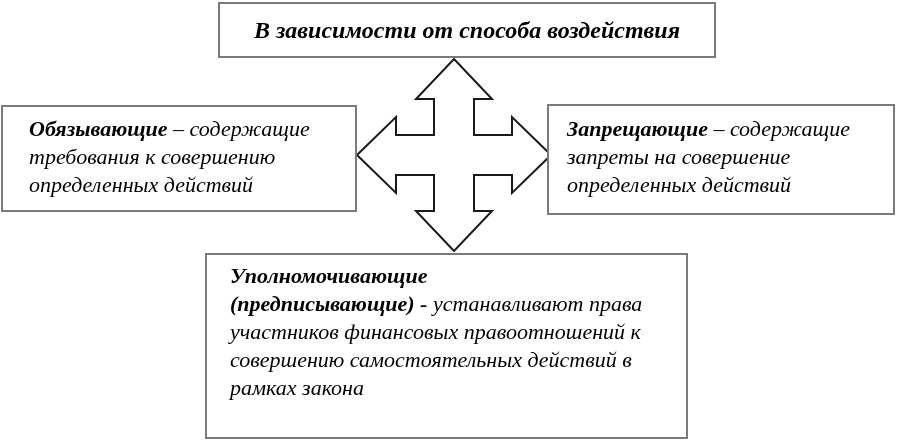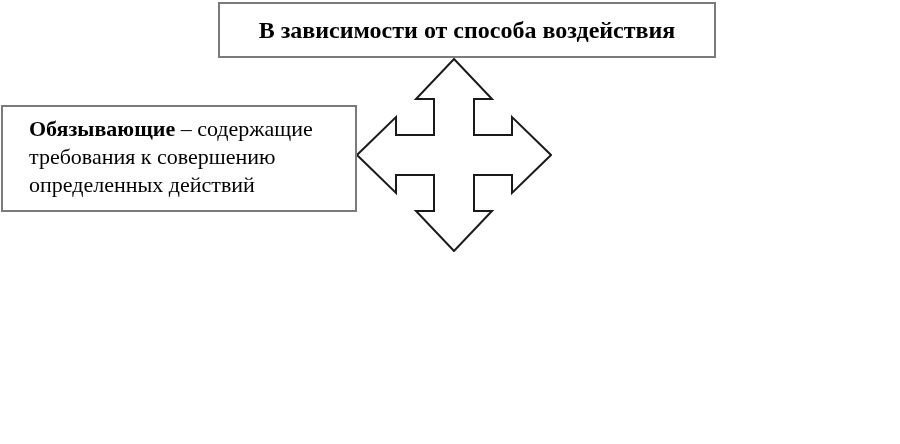--- a/index.html
+++ b/index.html
@@ -8,20 +8,21 @@
     background: #ffffff;
   }
   .stage {
     position: relative;
     width: 900px;
     height: 444px;
     background: var(--background, #ffffff);
     font-family: "Liberation Serif", "DejaVu Serif", serif;
     color: var(--text, #000000);
     overflow: hidden;
+    font-style: italic;
   }
   .box {
     position: absolute;
     box-sizing: border-box;
     border: 2px solid var(--border, #7b7b7b);
     background: #ffffff;
     font-size: 22px;
     line-height: 28px;
   }
   .box p {
@@ -77,15 +78,22 @@
   </div>
 
   <svg class="quad-arrow" viewBox="0 0 196 194" preserveAspectRatio="none" xmlns="http://www.w3.org/2000/svg" aria-hidden="true">
     <polygon points="98,1 136,41 118,41 118,77 156,77 156,59 195,97 156,135 156,117 118,117 118,153 136,153 98,193 60,153 78,153 78,117 40,117 40,135 1,97 40,59 40,77 78,77 78,41 60,41"></polygon>
   </svg>
 
   <div class="box left-box">
     <p><b>Обязывающие</b><span> – содержащие требования к совершению определенных действий</span></p>
   </div>
 
+  <div class="box right-box">
+    <p><b>Запрещающие</b><span> – содержащие запреты на совершение определенных действий</span></p>
+  </div>
 
+  <div class="box bottom-box">
+    <p><b class="pre">Уполномочивающие
+(предписывающие) - </b><span>устанавливают права участников финансовых правоотношений к совершению самостоятельных действий в рамках закона</span></p>
+  </div>
 
 </div>
 
 </body></html>

